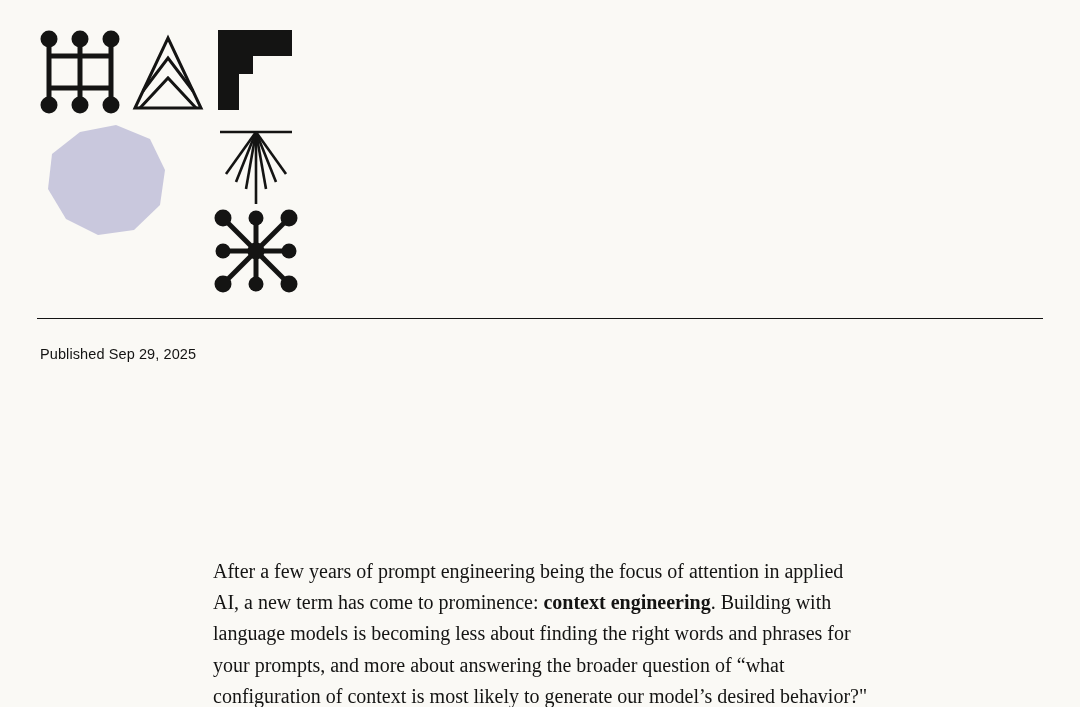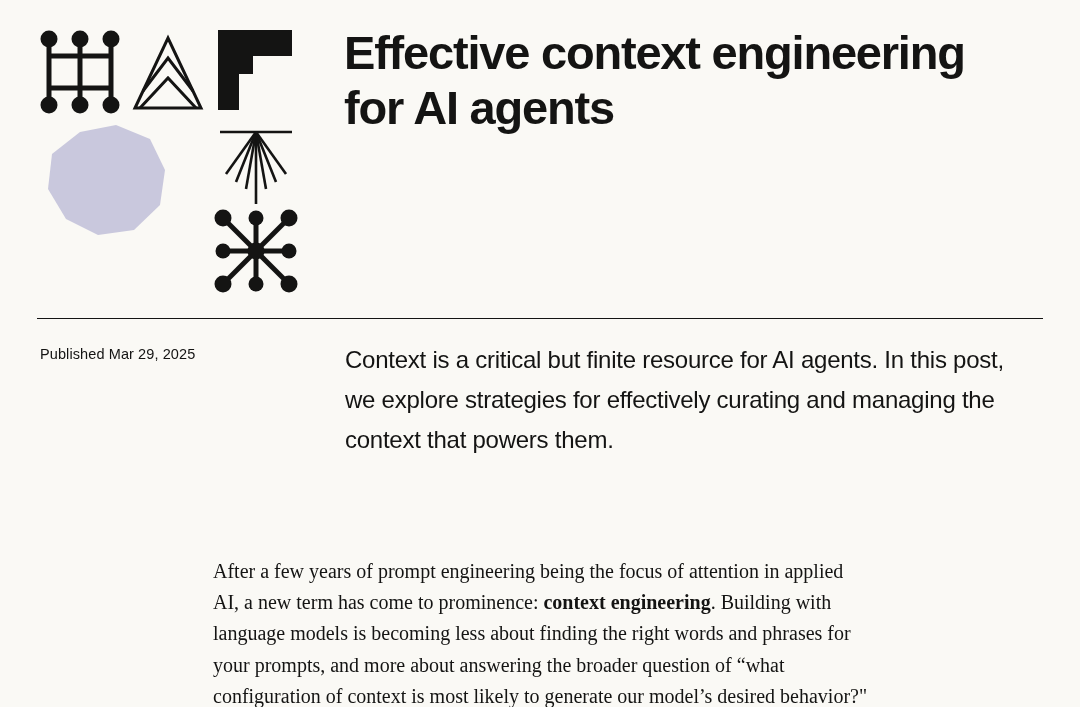--- a/index.html
+++ b/index.html
@@ -162,29 +162,25 @@
           <circle cx="249" cy="262" r="8.5" stroke="none"></circle>
           <circle cx="216" cy="229" r="8.5" stroke="none"></circle>
           <circle cx="216" cy="196" r="7.5" stroke="none"></circle>
           <circle cx="216" cy="262" r="7.5" stroke="none"></circle>
           <circle cx="183" cy="229" r="7.5" stroke="none"></circle>
           <circle cx="249" cy="229" r="7.5" stroke="none"></circle>
         </g>
       </svg>
     </div>
 
-    <div class="title-wrap">
-      <h1 class="title">Effective context engineering for AI agents</h1>
-    </div>
   </div>
 
   <div class="divider"></div>
 
   <div class="meta-row">
-    <div class="published">Published Mar 29, 2025</div>
-    <div class="lede">Context is a critical but finite resource for AI agents. In this post, we explore strategies for effectively curating and managing the context that powers them.</div>
+    <div class="published">Published Sep 29, 2025</div>
   </div>
 
   <div class="body-block">
     <p><span>After a few years of prompt engineering being the focus of attention in applied AI, a new term has come to prominence: </span><strong>context engineering</strong><span>. Building with language models is becoming less about finding the right words and phrases for your prompts, and more about answering the broader question of “what configuration of context is most likely to generate our model’s desired behavior?"</span></p>
   </div>
 
 </div>
 
 </body></html>

